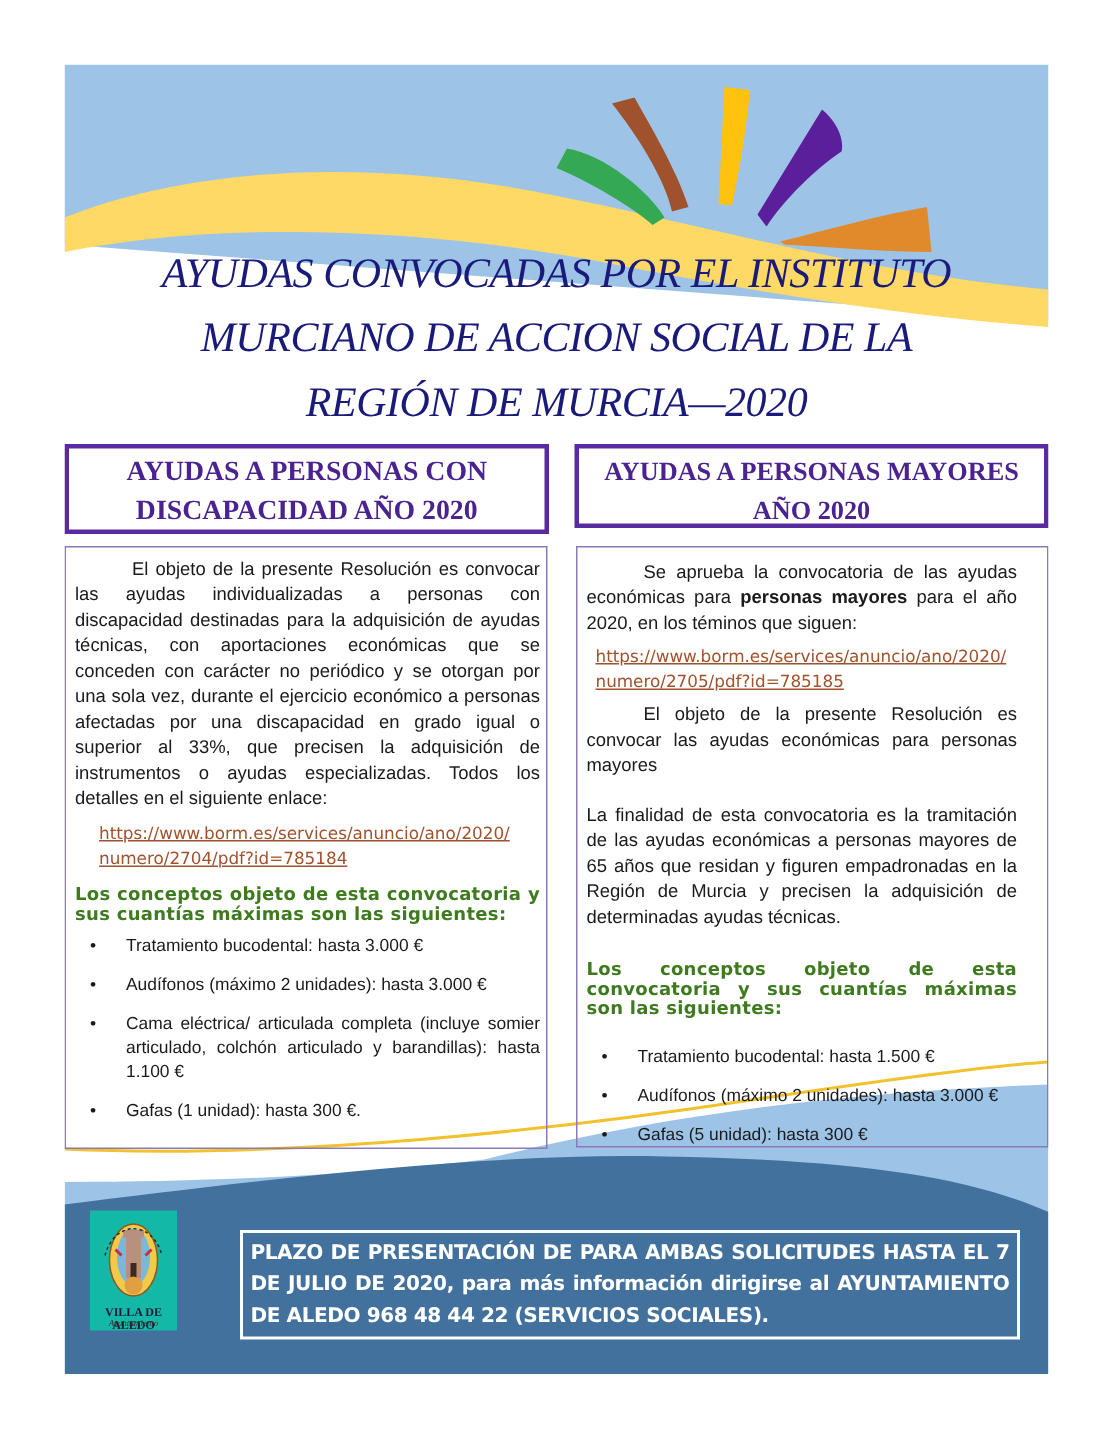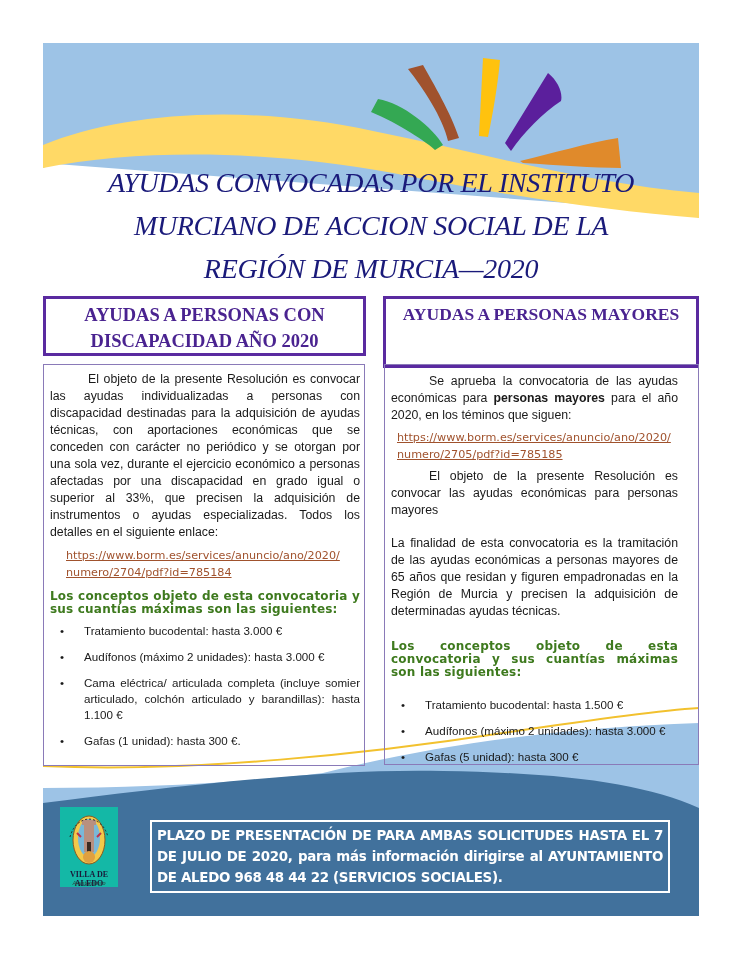--- a/index.html
+++ b/index.html
@@ -3,33 +3,33 @@
 <meta charset="utf-8">
 <style>
   html, body { margin: 0; padding: 0; background: #ffffff; }
   body { width: 742px; height: 960px; position: relative; overflow: hidden; font-family: "Liberation Sans", sans-serif; }
   .poster { position: absolute; left: 43px; top: 43px; width: 656px; height: 873px; background: #ffffff; overflow: hidden; }
   .bg-svg { position: absolute; left: 0; top: 0; width: 656px; height: 873px; }
   .title { position: absolute; left: 0; top: 118px; width: 656px; text-align: center; font-family: "Liberation Serif", serif; color: #1a1a7a; font-size: 28px; line-height: 43px; letter-spacing: -0.3px; font-style: italic; }
   .title span { display: block; }
   .section-head { position: absolute; border: 3px solid #5a2aa0; background: #ffffff; color: #4a2390; font-family: "Liberation Serif", serif; font-weight: bold; text-align: center; box-sizing: border-box; }
   .head-left { left: 0; top: 253px; width: 323px; height: 60px; font-size: 18.5px; line-height: 26px; padding-top: 3px; }
-  .head-right { left: 340px; top: 253px; width: 316px; height: 72px; font-size: 17.5px; line-height: 26px; padding-top: 2px; }
+  .head-right { left: 340px; top: 253px; width: 316px; height: 56px; font-size: 17.5px; line-height: 26px; padding-top: 2px; }
   .box { position: absolute; border: 1.5px solid #8a7ab8; background: rgba(255,255,255,0.0); box-sizing: border-box; }
   .box-left { left: 0; top: 321px; width: 322px; height: 402px; padding: 6px 4px 0 6px; }
   .box-right { left: 341px; top: 321px; width: 315px; height: 401px; padding: 6px 20px 0 6px; }
   .p { font-size: 12.3px; line-height: 17px; color: #1a1a1a; text-align: justify; margin: 0; }
   .indent { text-indent: 38px; }
   .link { display: block; color: #a0522d; text-decoration: underline; font-family: "DejaVu Sans", sans-serif; font-size: 11.2px; line-height: 17px; }
   .green { color: #3e7a1e; font-family: "DejaVu Sans", sans-serif; font-weight: bold; font-size: 12px; line-height: 13px; text-align: justify; letter-spacing: 0.2px; margin: 0; }
   ul.items { list-style: none; margin: 0; padding: 0; }
   ul.items li { position: relative; padding-left: 34px; font-size: 11.6px; line-height: 16px; color: #1a1a1a; text-align: justify; }
   ul.items li .bullet { position: absolute; left: 10px; top: 0; }
   .footer-logo { position: absolute; left: 17px; top: 764px; width: 58px; height: 80px; background: #14b8a6; }
-  .footer-box { position: absolute; left: 107px; top: 777px; width: 520px; height: 73px; border: 2px solid #ffffff; box-sizing: border-box; padding: 3px 5px; color: #ffffff; font-weight: bold; font-size: 13.4px; line-height: 21px; text-align: justify; font-family: "DejaVu Sans", sans-serif; letter-spacing: -0.3px; }
+  .footer-box { position: absolute; left: 117px; top: 777px; width: 520px; height: 73px; border: 2px solid #ffffff; box-sizing: border-box; padding: 3px 5px; color: #ffffff; font-weight: bold; font-size: 13.4px; line-height: 21px; text-align: justify; font-family: "DejaVu Sans", sans-serif; letter-spacing: -0.3px; }
   .logo-name { position: absolute; left: 0; width: 58px; text-align: center; font-family: "Liberation Serif", serif; }
 </style>
 </head>
 <body>
 
 <div class="poster">
   <svg class="bg-svg" viewBox="0 0 656 873">
     <rect x="0" y="0" width="656" height="873" fill="#ffffff"></rect>
 
     <path d="M0,0 H656 V170 L0,120 Z" fill="#9dc3e6"></path>
@@ -54,20 +54,21 @@
     <span>MURCIANO DE ACCION SOCIAL DE LA</span>
     <span>REGIÓN DE MURCIA—2020</span>
   </div>
 
   <div class="section-head head-left">
     <div>AYUDAS A PERSONAS CON</div>
     <div>DISCAPACIDAD AÑO 2020</div>
   </div>
   <div class="section-head head-right">
     <div>AYUDAS A PERSONAS MAYORES</div>
+    <div>AÑO 2020</div>
   </div>
 
   <div class="box box-left">
     <p class="p indent">El objeto de la presente Resolución es convocar las ayudas individualizadas a personas con discapacidad destinadas para la adquisición de ayudas técnicas, con aportaciones económicas que se conceden con carácter no periódico y se otorgan por una sola vez, durante el ejercicio económico a personas afectadas por una discapacidad en grado igual o superior al 33%, que precisen la adquisición de instrumentos o ayudas especializadas. Todos los detalles en el siguiente enlace:</p>
     <div style="padding-left:16px; margin-top:6px;">
       <span class="link">https://www.borm.es/services/anuncio/ano/2020/</span>
       <span class="link">numero/2704/pdf?id=785184</span>
     </div>
     <p class="green" style="margin-top:9px;">Los conceptos objeto de esta convocatoria y sus cuantías máximas son las siguientes:</p>
     <ul class="items" style="margin-top:7px;">

